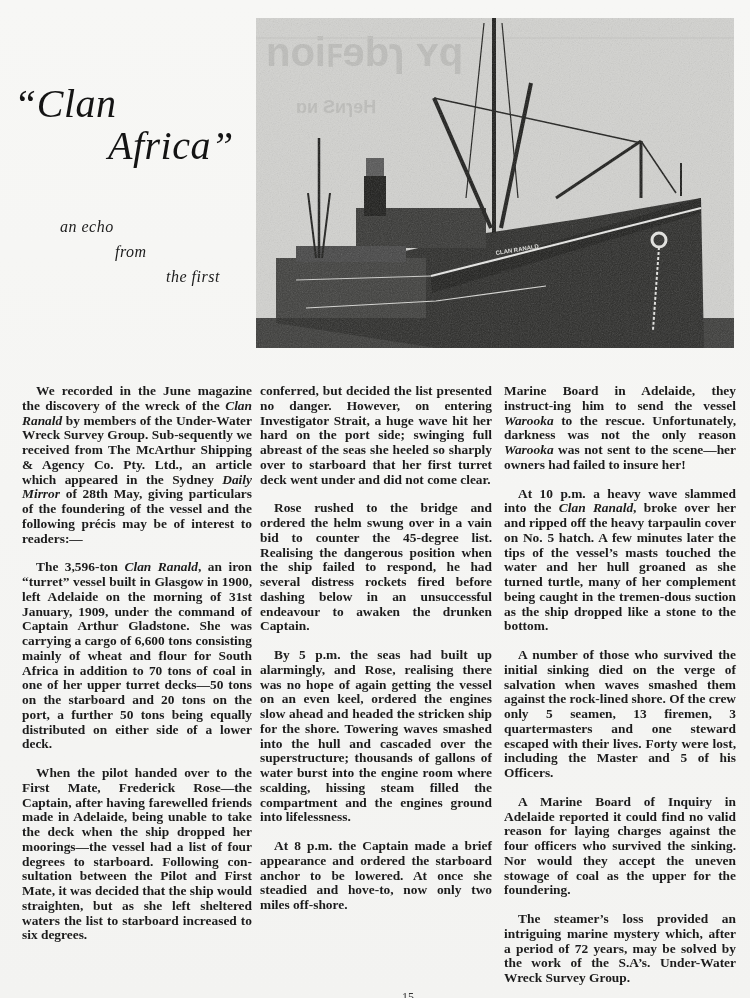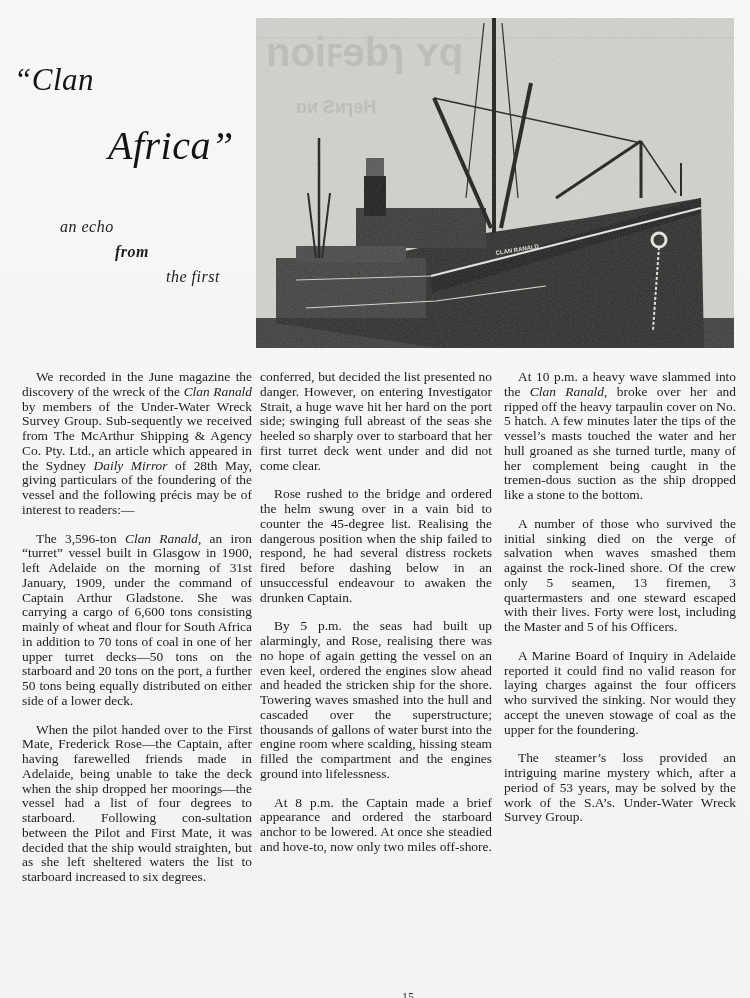--- a/index.html
+++ b/index.html
@@ -7,49 +7,49 @@
     width: 750px; height: 998px; overflow: hidden;
     background: #f6f6f4;
     font-family: "Liberation Serif", "DejaVu Serif", serif;
     color: #1c1c1c;
     position: relative;
   }
   .page { position: absolute; inset: 0; background: linear-gradient(180deg,#f7f7f5 0%,#f3f3f1 100%); }
 
   
   .title-line1 {
-    position: absolute; left: 14px; top: 62px;
-    font-style: italic; font-size: 31px; letter-spacing: 0.5px; color: #141414;
+    position: absolute; left: 14px; top: 80px;
+    font-style: italic; font-size: 40px; letter-spacing: 0.5px; color: #141414;
   }
   .title-line2 {
     position: absolute; left: 108px; top: 122px;
     font-style: italic; font-size: 40px; letter-spacing: 0.5px; color: #141414;
   }
   .sub { position: absolute; font-style: italic; font-size: 16px; color: #1c1c1c; letter-spacing: 0.5px; }
   .sub1 { left: 36px; top: 218px; margin-left: 24px; }
-  .sub2 { left: 115px; top: 243px; font-weight: bold; }
+  .sub2 { left: 115px; top: 243px; }
   .sub3 { left: 166px; top: 268px; }
 
   
   .photo {
     position: absolute; left: 256px; top: 18px; width: 478px; height: 330px;
     background: #cfcfcc; overflow: hidden;
   }
   .photo svg { width: 100%; height: 100%; display: block; }
 
   
   .col {
     position: absolute; top: 370px; width: 230px;
     font-size: 13.4px; line-height: 14.75px;
     text-align: justify; hyphens: manual;
   }
   .col1 { left: 22px; }
   .col2 { left: 260px; width: 232px; }
   .col3 { left: 504px; width: 232px; }
-  .col p { margin: 0 0 14px 0; text-indent: 14px; }
+  .col p { margin: 14px 0 14px 0; text-indent: 14px; font-weight: bold; }
   .col p.cont { text-indent: 0; }
   .col i { font-style: italic; }
 
   .pagenum {
     position: absolute; left: 402px; top: 990px; font-size: 12px; color: #333;
   }
 </style>
 </head>
 <body>
 
@@ -127,20 +127,21 @@
       <p>The 3,596-ton <i>Clan Ranald</i>, an iron “turret” vessel built in Glasgow in 1900, left Adelaide on the morning of 31st January, 1909, under the command of Captain Arthur Gladstone. She was carrying a cargo of 6,600 tons consisting mainly of wheat and flour for South Africa in addition to 70 tons of coal in one of her upper turret decks—50 tons on the starboard and 20 tons on the port, a further 50 tons being equally distributed on either side of a lower deck.</p>
       <p>When the pilot handed over to the First Mate, Frederick Rose—the Captain, after having farewelled friends made in Adelaide, being unable to take the deck when the ship dropped her moorings—the vessel had a list of four degrees to starboard. Following con-sultation between the Pilot and First Mate, it was decided that the ship would straighten, but as she left sheltered waters the list to starboard increased to six degrees.</p>
     </div>
   <div class="col col2">
       <p class="cont">conferred, but decided the list presented no danger. However, on entering Investigator Strait, a huge wave hit her hard on the port side; swinging full abreast of the seas she heeled so sharply over to starboard that her first turret deck went under and did not come clear.</p>
       <p>Rose rushed to the bridge and ordered the helm swung over in a vain bid to counter the 45-degree list. Realising the dangerous position when the ship failed to respond, he had several distress rockets fired before dashing below in an unsuccessful endeavour to awaken the drunken Captain.</p>
       <p>By 5 p.m. the seas had built up alarmingly, and Rose, realising there was no hope of again getting the vessel on an even keel, ordered the engines slow ahead and headed the stricken ship for the shore. Towering waves smashed into the hull and cascaded over the superstructure; thousands of gallons of water burst into the engine room where scalding, hissing steam filled the compartment and the engines ground into lifelessness.</p>
       <p>At 8 p.m. the Captain made a brief appearance and ordered the starboard anchor to be lowered. At once she steadied and hove-to, now only two miles off-shore.</p>
     </div>
   <div class="col col3">
+      <p class="cont">Marine Board in Adelaide, they instruct-ing him to send the vessel <i>Warooka</i> to the rescue. Unfortunately, darkness was not the only reason <i>Warooka</i> was not sent to the scene—her owners had failed to insure her!</p>
       <p>At 10 p.m. a heavy wave slammed into the <i>Clan Ranald</i>, broke over her and ripped off the heavy tarpaulin cover on No. 5 hatch. A few minutes later the tips of the vessel’s masts touched the water and her hull groaned as she turned turtle, many of her complement being caught in the tremen-dous suction as the ship dropped like a stone to the bottom.</p>
       <p>A number of those who survived the initial sinking died on the verge of salvation when waves smashed them against the rock-lined shore. Of the crew only 5 seamen, 13 firemen, 3 quartermasters and one steward escaped with their lives. Forty were lost, including the Master and 5 of his Officers.</p>
       <p>A Marine Board of Inquiry in Adelaide reported it could find no valid reason for laying charges against the four officers who survived the sinking. Nor would they accept the uneven stowage of coal as the upper for the foundering.</p>
-      <p>The steamer’s loss provided an intriguing marine mystery which, after a period of 53 years, may be solved by the work of the S.A’s. Under-Water Wreck Survey Group.</p>
+      <p>The steamer’s loss provided an intriguing marine mystery which, after a period of 72 years, may be solved by the work of the S.A’s. Under-Water Wreck Survey Group.</p>
     </div>
 
   <div class="pagenum">15</div>
 </div>
 
 </body></html>

